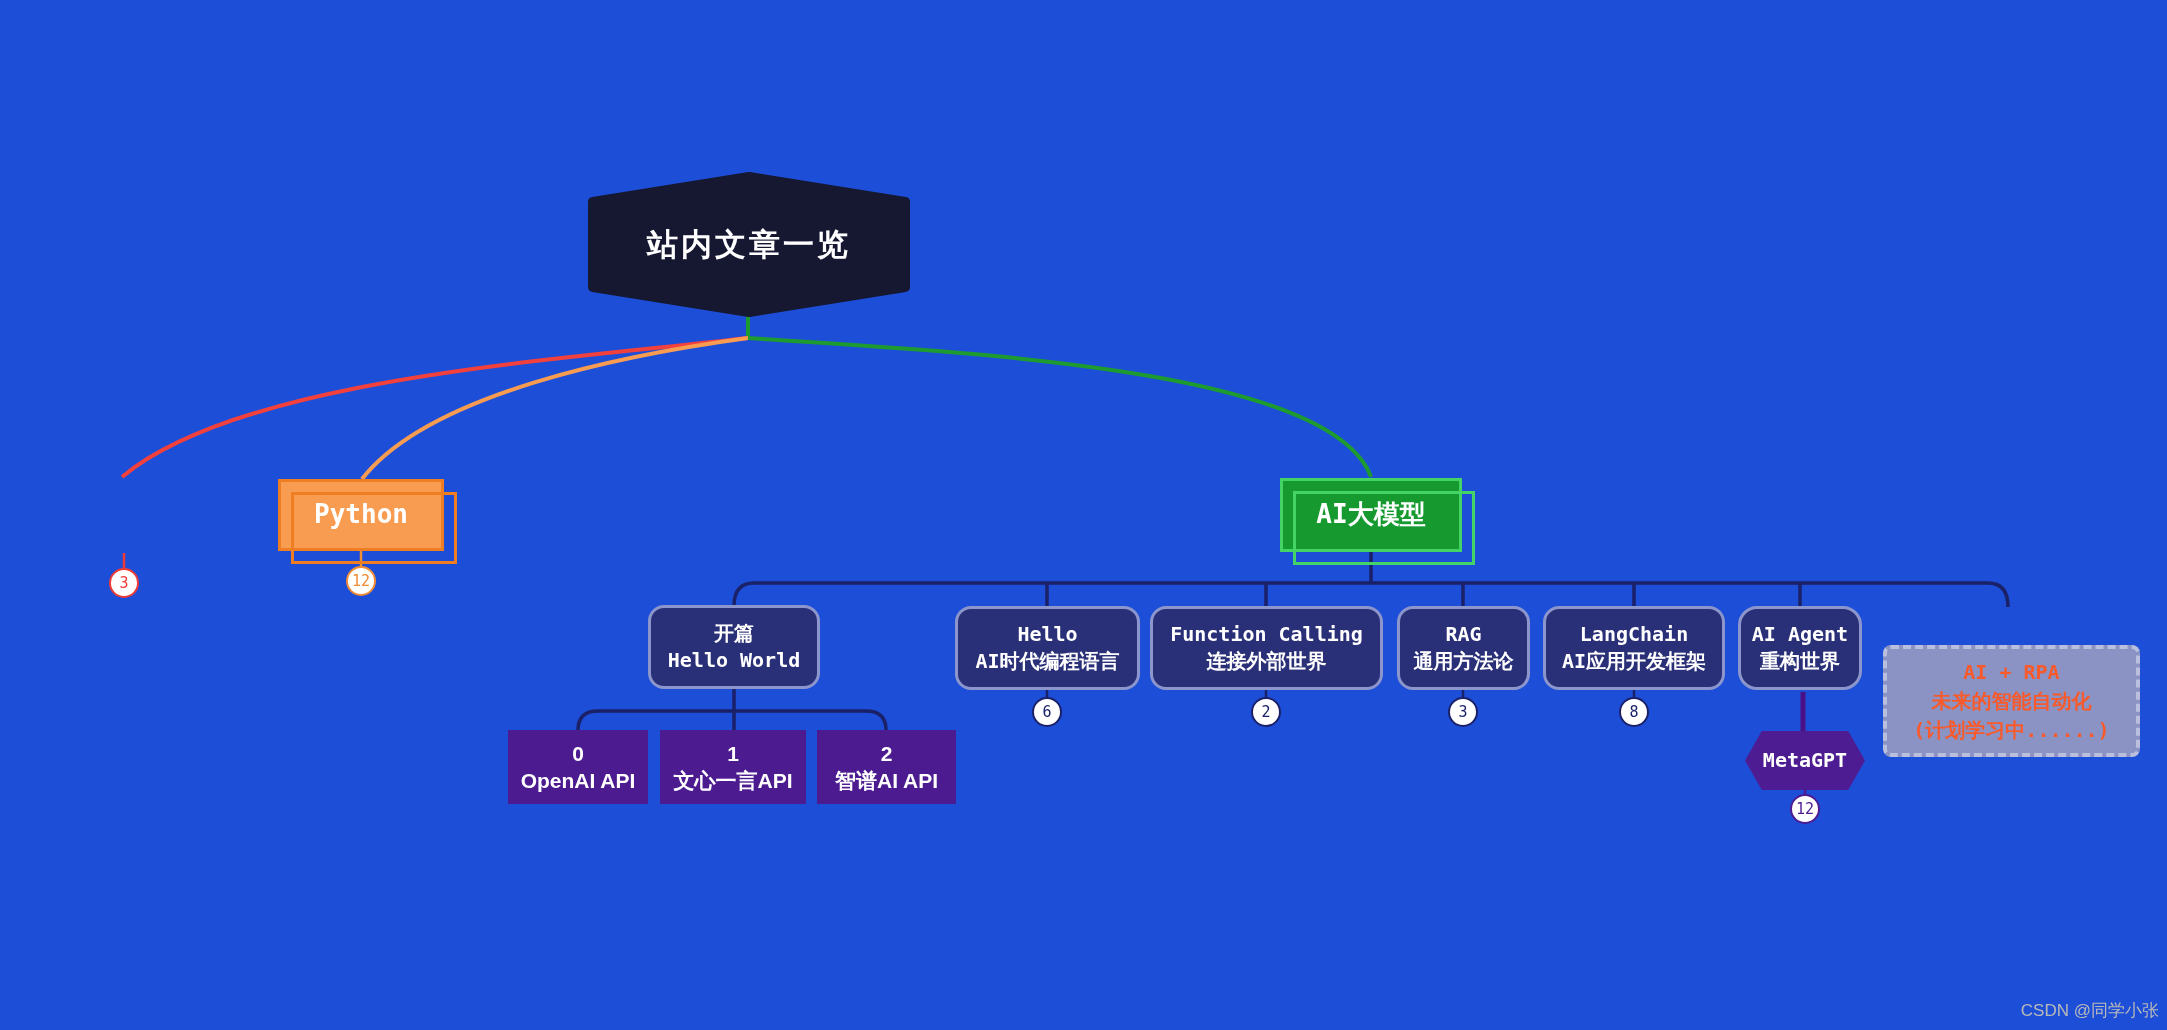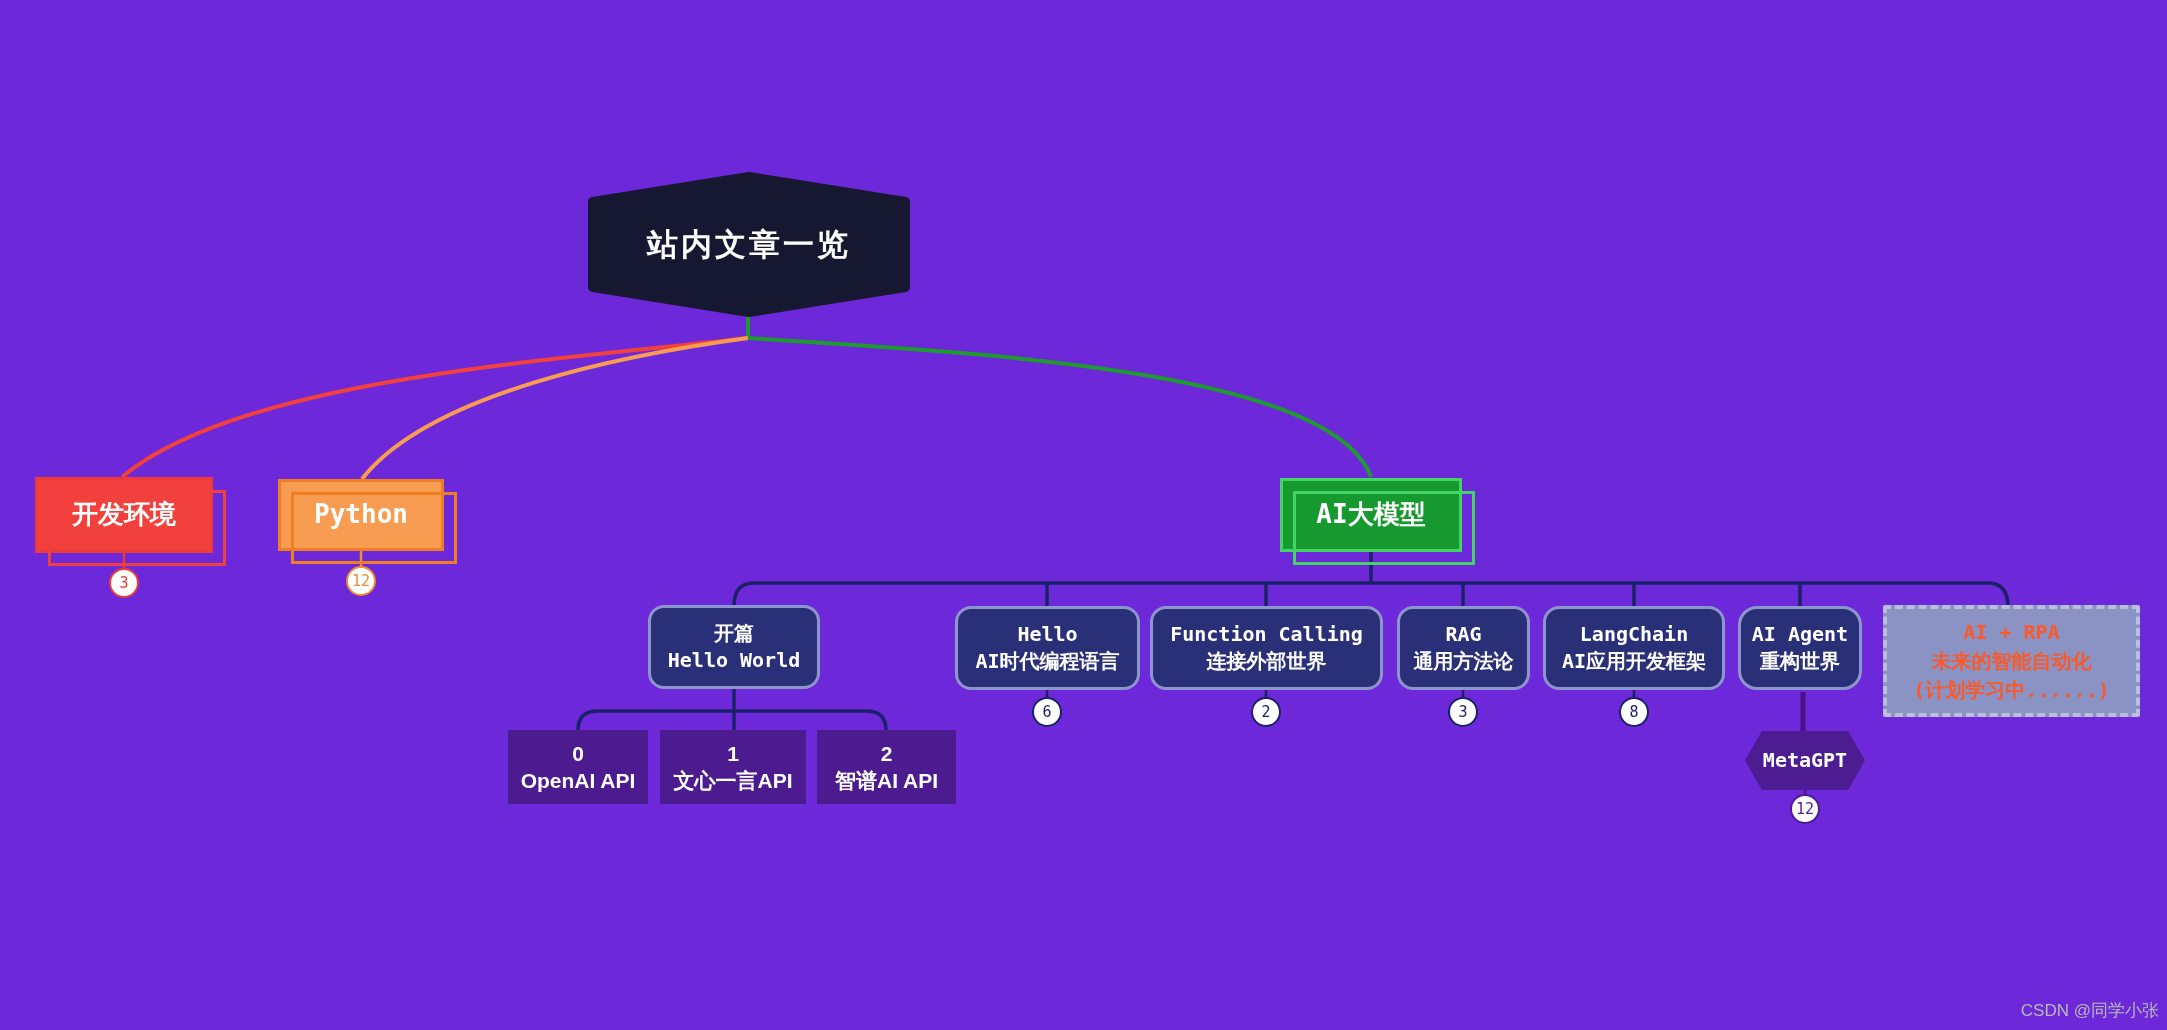--- a/index.html
+++ b/index.html
@@ -1,19 +1,19 @@
 <!DOCTYPE html>
 <html><head>
 <meta charset="utf-8">
 <style>
   html,body{margin:0;padding:0;background:#ffffff;}
   .canvas{
     position:relative;
     width:2167px;height:1030px;
-    background:#6d28d9;
+    background:#1d4ed8;
     overflow:hidden;
     font-family:"DejaVu Sans","Liberation Sans",sans-serif;
   }
   .links{position:absolute;left:0;top:0;z-index:1;}
   .node{
     position:absolute;z-index:2;
     box-sizing:border-box;
     display:flex;flex-direction:column;
     align-items:center;justify-content:center;
     text-align:center;color:#fff;font-weight:bold;
@@ -37,22 +37,22 @@
   }
   .leaf{
     background:#4b1b8f;font-size:21px;line-height:1.3;
     font-family:"Liberation Sans",sans-serif;
   }
   .hexagon{
     background:#4e1c92;font-size:20px;
     clip-path:polygon(0 50%,14% 0,86% 0,100% 50%,86% 100%,14% 100%);
   }
   .rpa{
-    background:#8b93c4;border:4px dashed #b9bfdc;border-radius:2px;
-    color:#f85a2b;font-size:20px;line-height:1.45;
+    background:#8b93c4;border:4px dashed #b9bfdc;border-radius:8px;
+    color:#f85a2b;font-size:20px;line-height:1.45;margin-top:40px;
   }
   .root-node{z-index:3;}
   .root-node .hexbg{position:absolute;left:0;top:0;}
   .root-label{
     position:relative;z-index:2;color:#fff;font-weight:bold;
     font-size:31px;letter-spacing:3px;
     font-family:"DejaVu Sans","Liberation Sans",sans-serif;
   }
   .badge{
     position:absolute;z-index:3;
@@ -105,23 +105,20 @@
     <path d="M1805 789 L1805 795" stroke="#4e1c92" stroke-width="2.5"></path>
   </svg>
 
   <div class="node root-node" style="left:588px;top:172px;width:322px;height:145px;">
     <svg class="hexbg" width="322" height="145" viewBox="0 0 322 145">
       <polygon points="161,5 317,30 317,115 161,140 5,115 5,30" fill="#161831" stroke="#161831" stroke-width="10" stroke-linejoin="round"></polygon>
     </svg>
     <span class="root-label">站内文章一览</span>
   </div>
 
-  <div class="node shadowed red" style="left:35px;top:477px;width:178px;height:76px;">
-    <span>开发环境</span>
-  </div>
   <div class="badge b-red" style="left:109px;top:568px;">3</div>
 
   <div class="node shadowed orange" style="left:278px;top:479px;width:166px;height:72px;">
     <span>Python</span>
   </div>
   <div class="badge b-orange" style="left:346px;top:566px;">12</div>
 
   <div class="node shadowed green" style="left:1280px;top:478px;width:182px;height:74px;">
     <span>AI大模型</span>
   </div>

